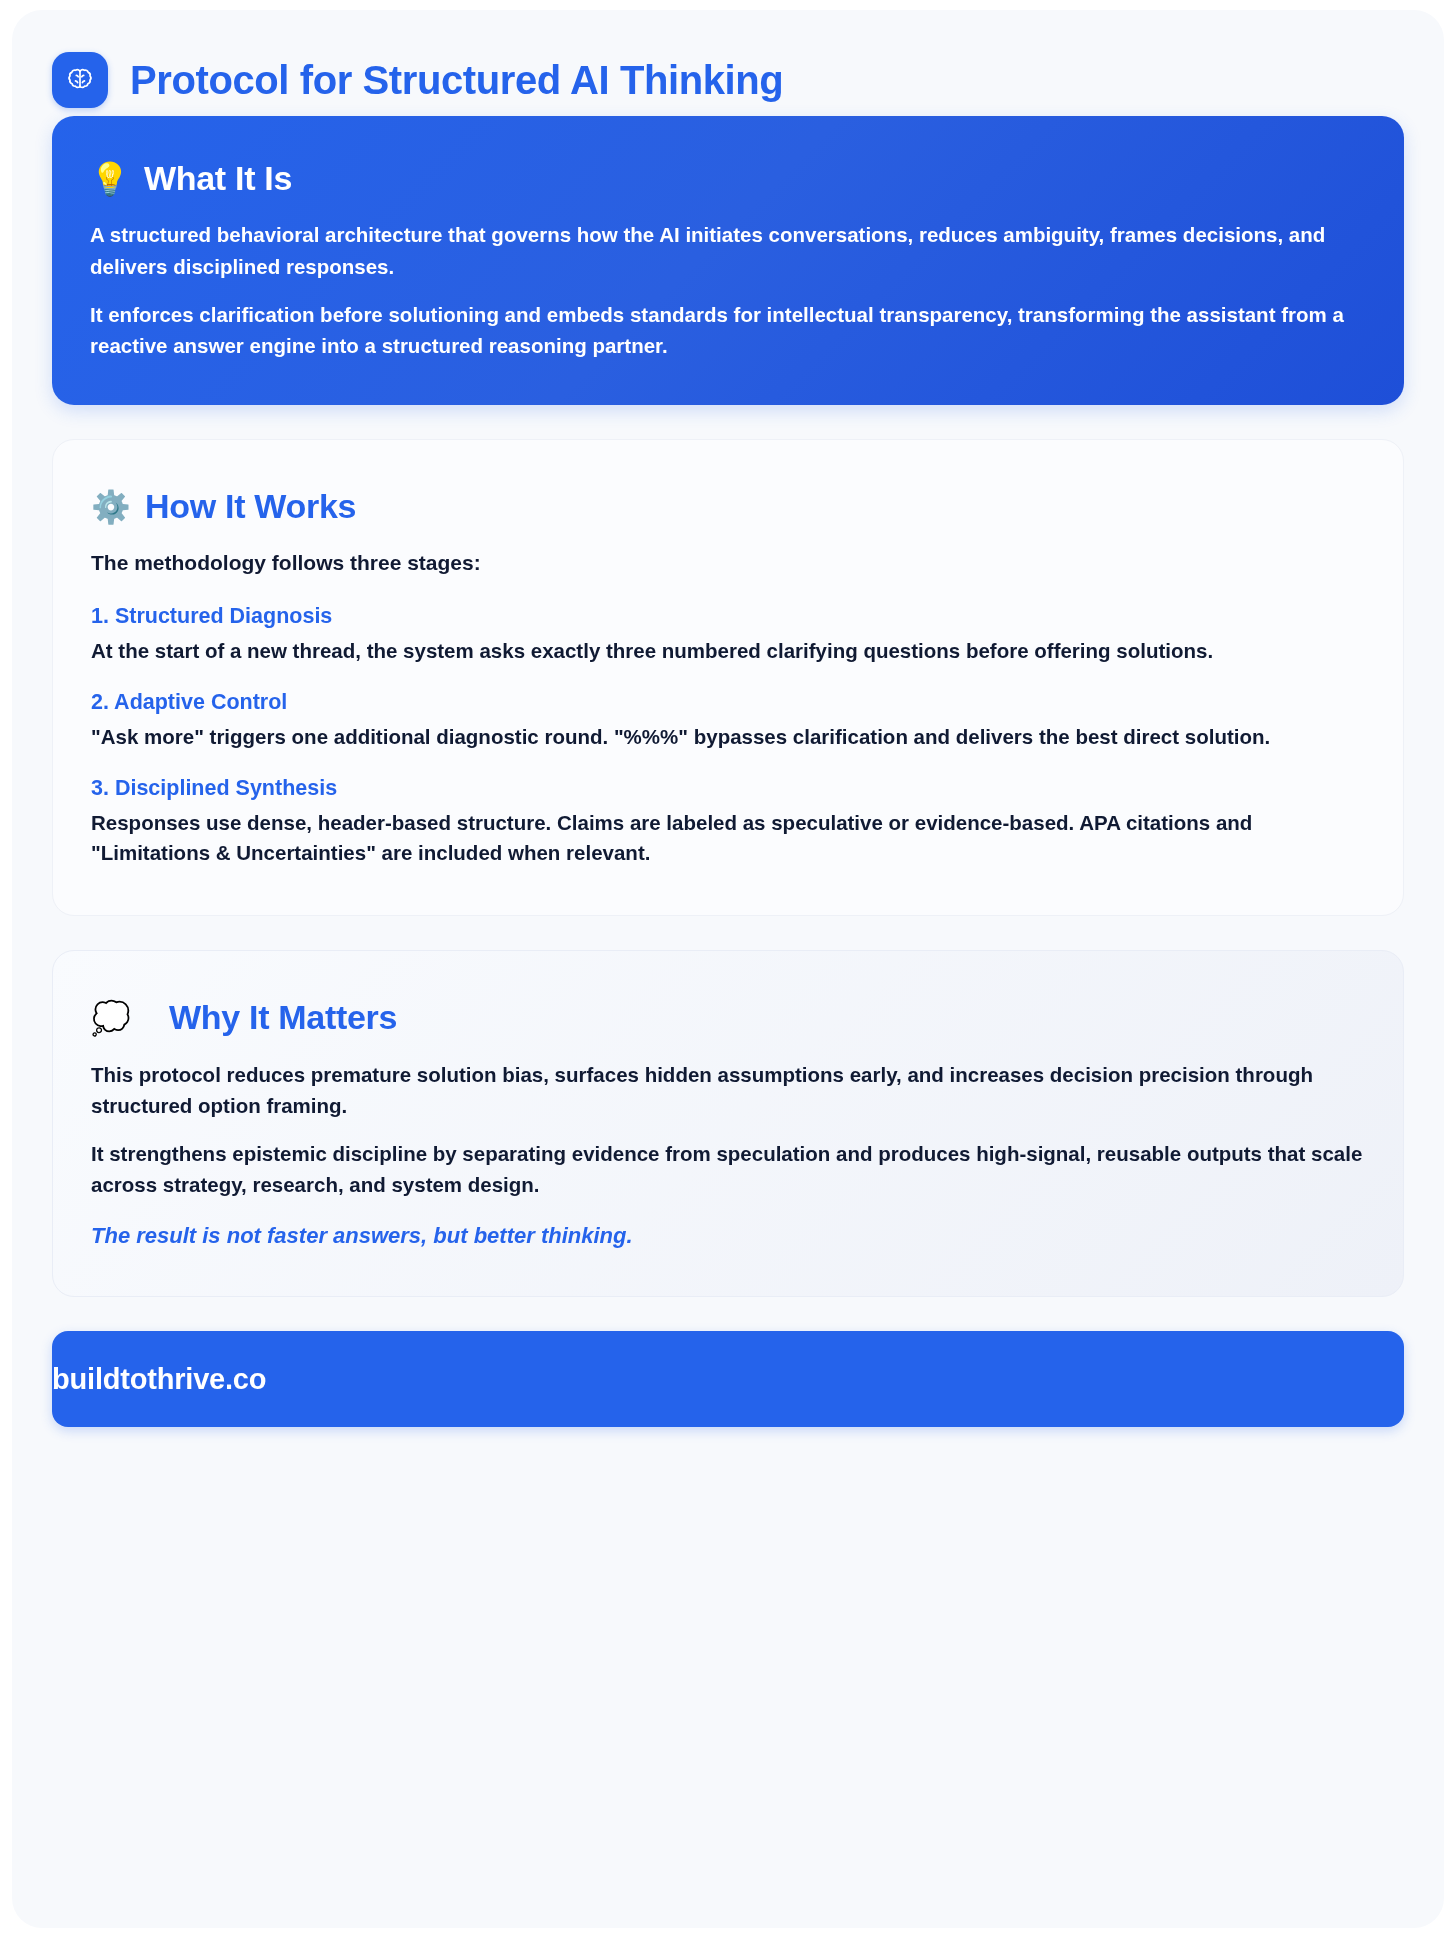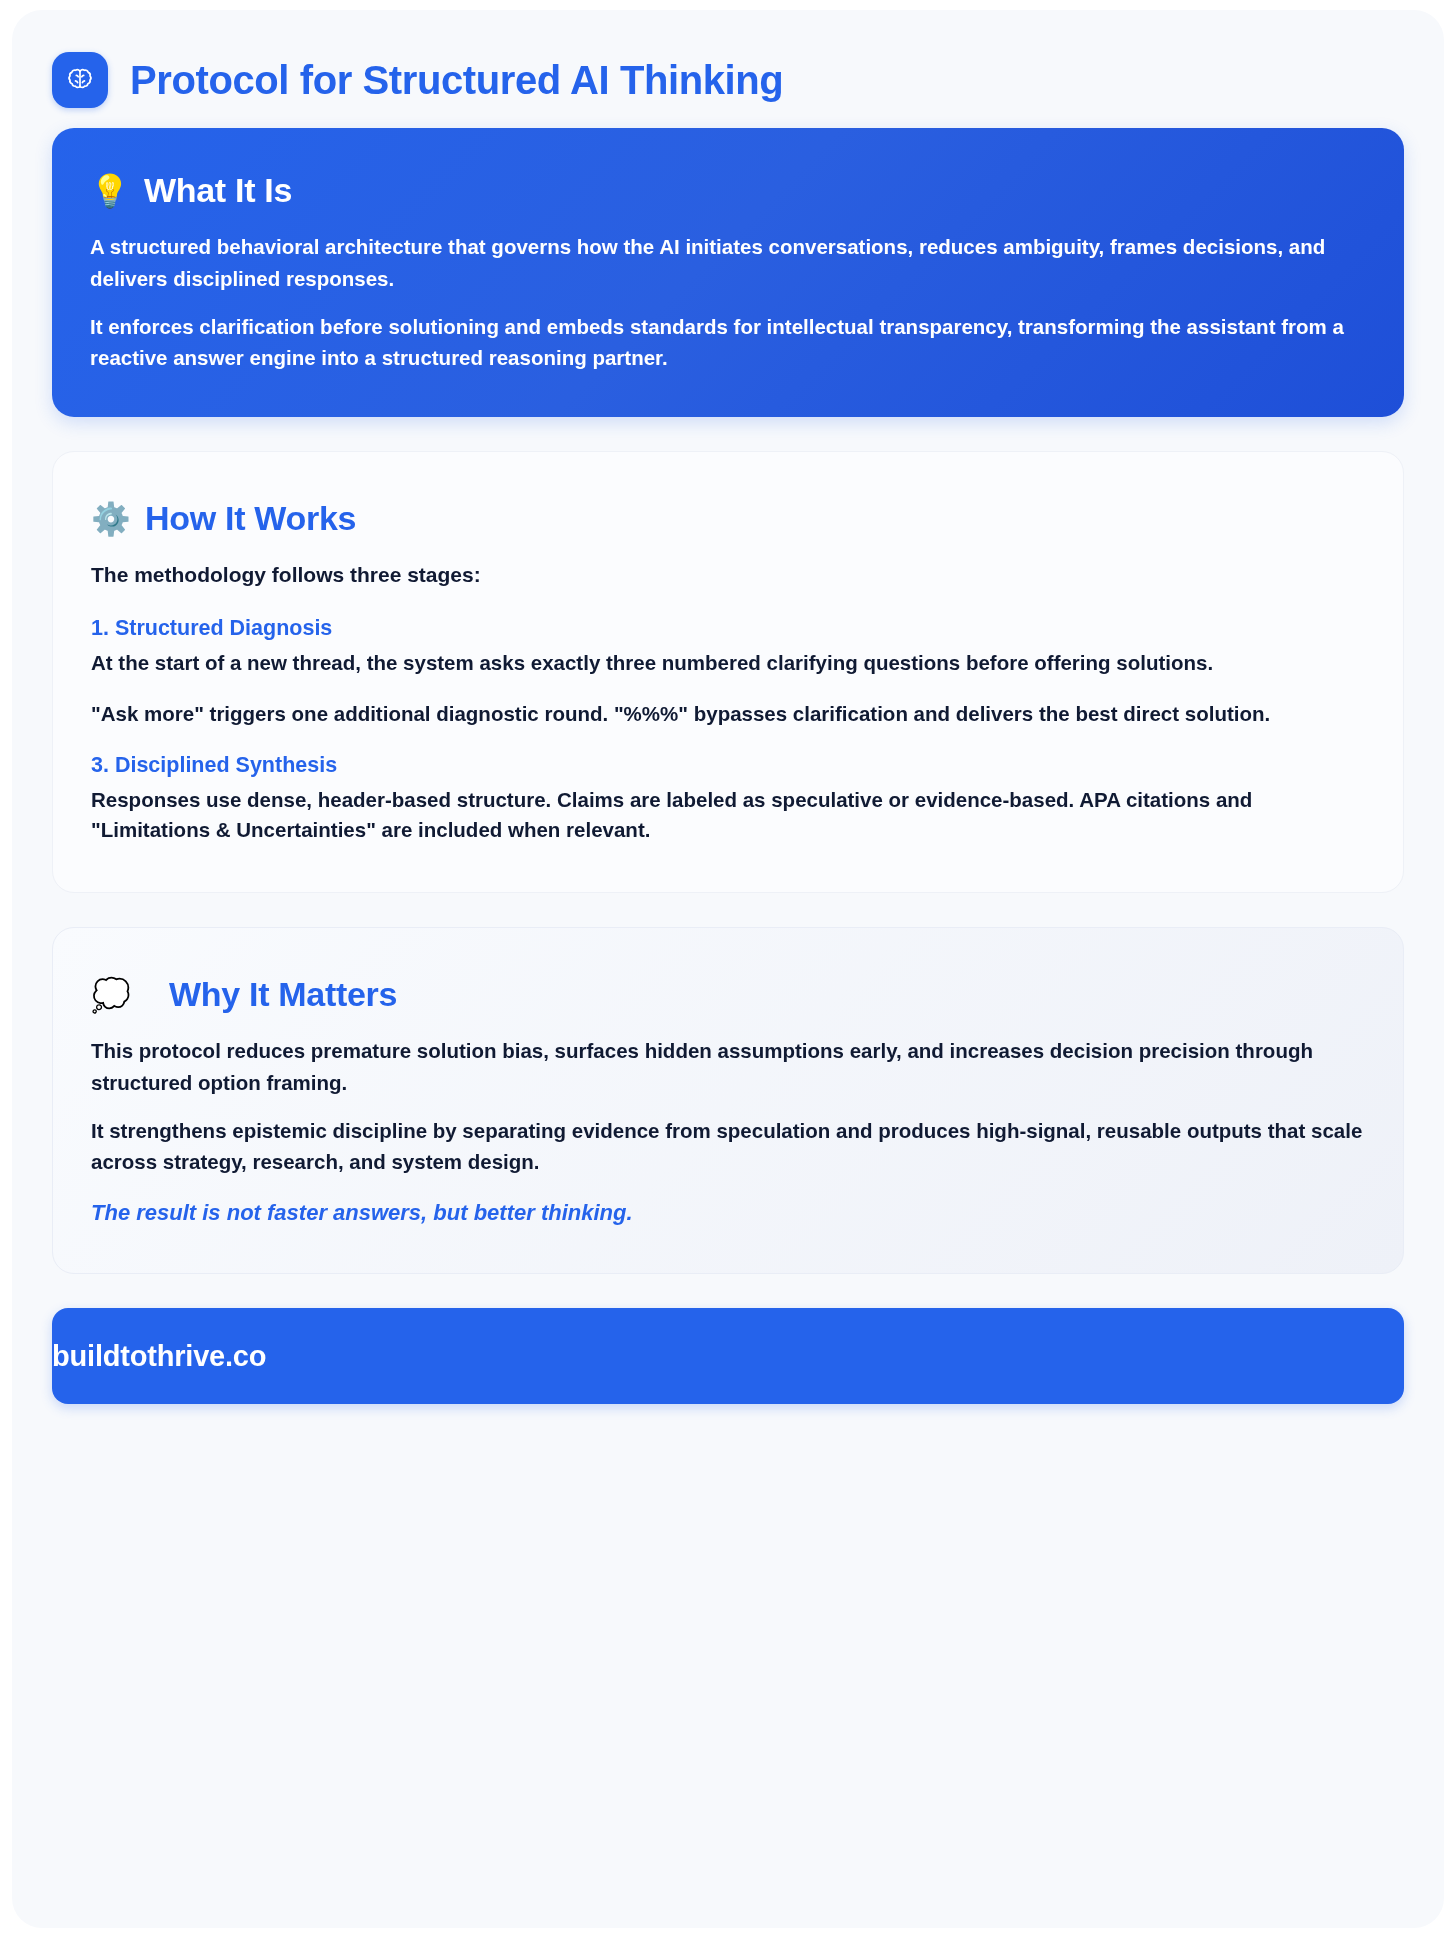--- a/index.html
+++ b/index.html
@@ -28,21 +28,21 @@
     border-radius: 30px;
     padding: 28px 40px 40px 40px;
     overflow: hidden;
   }
 
   
   .header {
     display: flex;
     align-items: center;
     gap: 22px;
-    padding: 14px 0 20px 0;
+    padding: 14px 0 8px 0;
   }
 
   .brand-badge {
     width: 56px;
     height: 56px;
     flex: 0 0 56px;
     background: #2563eb;
     border-radius: 17px;
     display: flex;
     align-items: center;
@@ -212,20 +212,21 @@
         <span class="sec-title">How It Works</span>
       </div>
       <div class="intro-line">The methodology follows three stages:</div>
 
       <div class="stage">
         <div class="stage-title">1. Structured Diagnosis</div>
         <div class="stage-text">At the start of a new thread, the system asks exactly three numbered clarifying questions before offering solutions.</div>
       </div>
 
       <div class="stage">
+        <div class="stage-title">2. Adaptive Control</div>
         <div class="stage-text">"Ask more" triggers one additional diagnostic round. "%%%" bypasses clarification and delivers the best direct solution.</div>
       </div>
 
       <div class="stage">
         <div class="stage-title">3. Disciplined Synthesis</div>
         <div class="stage-text">Responses use dense, header-based structure. Claims are labeled as speculative or evidence-based. APA citations and "Limitations &amp; Uncertainties" are included when relevant.</div>
       </div>
     </div>
 
     <div class="section sec-whyitmatters">

